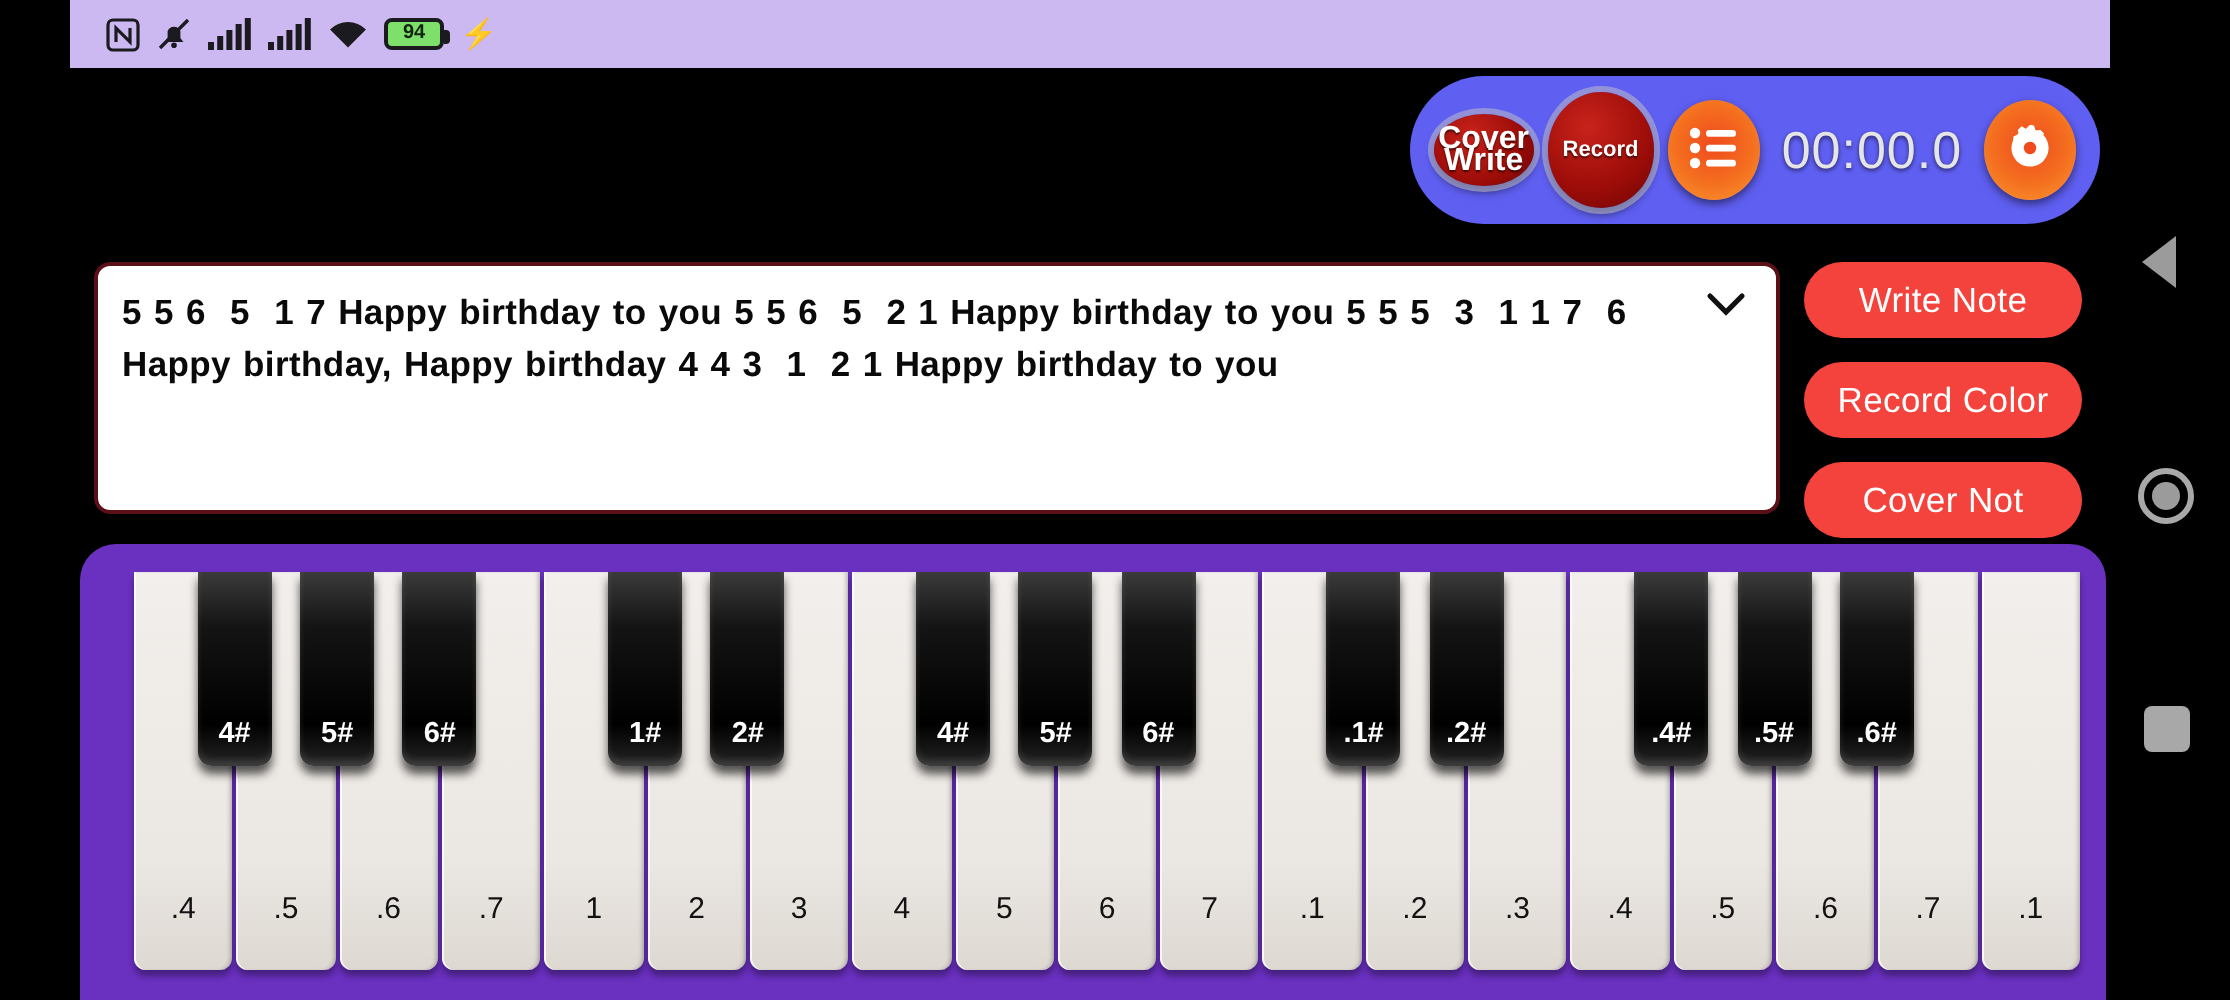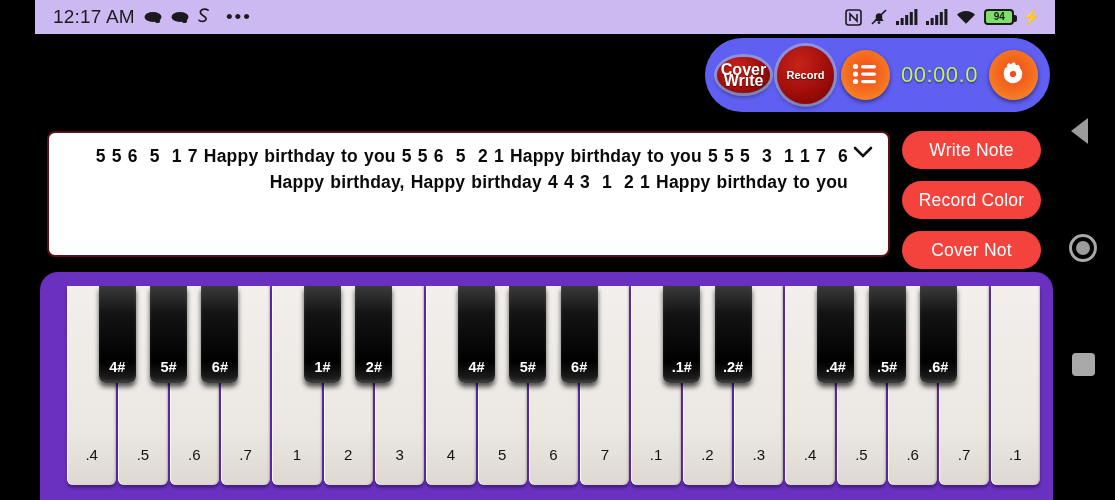--- a/index.html
+++ b/index.html
@@ -50,33 +50,33 @@
     text-shadow: 0 1px 1px rgba(0,0,0,.6);
   }
   .rbtn.wide { width: 58px; height: 58px; font-size: 11px; }
   .obtn {
     width: 50px; height: 50px; border-radius: 50%; border: none; cursor: pointer;
     background: radial-gradient(circle at 50% 45%, #f04a1e 0%, #f4701f 55%, #f99a32 100%);
     box-shadow: 0 2px 4px rgba(0,0,0,.5);
     display: flex; align-items: center; justify-content: center;
   }
   .timer {
-    color: #bef264; font-size: 22px; letter-spacing: .5px; margin: 0 4px;
+    color: #e5e5e5; font-size: 26px; letter-spacing: .5px; margin: 0 4px;
     text-shadow: 0 1px 2px rgba(0,0,0,.6); white-space: nowrap;
   }
 
   
   .notes {
     position: absolute; left: 47px; top: 131px; width: 843px; height: 126px;
     background: #fff; border: 2px solid #5b0f16; border-radius: 8px;
     padding: 10px 40px 8px 12px; overflow: hidden;
   }
   .notes-text {
     font-size: 17.5px; font-weight: bold; color: #0a0a0a; line-height: 26px;
-    letter-spacing: .2px; word-spacing: 1px; white-space: pre-wrap; text-align: right;
+    letter-spacing: .2px; word-spacing: 1px; white-space: pre-wrap;
   }
   .chev {
     position: absolute; right: 14px; top: 10px; width: 22px; height: 18px;
     display: flex; align-items: center; justify-content: center; cursor: pointer;
   }
 
   
   .sidebtns {
     position: absolute; left: 902px; top: 131px; width: 139px;
     display: flex; flex-direction: column; gap: 12px;
@@ -136,41 +136,20 @@
     position: absolute; bottom: 8px; left: 0; width: 100%; text-align: center;
     font-size: 14.5px; font-weight: bold; color: #fff;
   }
 </style>
 </head>
 <body>
 
 <div id="root">
 
   <div class="statusbar">
-    <div class="sb-left">
-      <span class="sb-clock">12:17 AM</span>
-      <span class="sb-ico">
-        <svg width="18" height="14" viewBox="0 0 18 14">
-            <ellipse cx="9" cy="7" rx="8.5" ry="5" fill="#1b1b1f"></ellipse>
-            <circle cx="13.5" cy="10.5" r="2.6" fill="#1b1b1f"></circle>
-          </svg>
-      </span>
-      <span class="sb-ico">
-        <svg width="18" height="14" viewBox="0 0 18 14">
-            <ellipse cx="9" cy="7" rx="8.5" ry="5" fill="#1b1b1f"></ellipse>
-            <circle cx="13.5" cy="10.5" r="2.6" fill="#1b1b1f"></circle>
-          </svg>
-      </span>
-      <span class="sb-ico">
-        <svg width="13" height="18" viewBox="0 0 13 18">
-            <path d="M10 2.2C8 .6 4.5 .8 3 2.6c-1.6 2 .3 3.9 2.3 5.2 2 1.3 3.6 2.5 2.4 4.2-1.3 1.8-4.6 1.9-6.6.3" stroke="#1b1b1f" stroke-width="1.7" fill="none" stroke-linecap="round"></path>
-          </svg>
-      </span>
-      <span class="dots">•••</span>
-    </div>
     <div class="sb-right">
       <span class="sb-ico">
         <svg width="17" height="17" viewBox="0 0 17 17">
             <rect x="1" y="1" width="15" height="15" rx="2.5" stroke="#1b1b1f" stroke-width="1.6" fill="none"></rect>
             <path d="M5 12V5l7 7V5" stroke="#1b1b1f" stroke-width="1.6" fill="none"></path>
           </svg>
       </span>
       <span class="sb-ico">
         <svg width="18" height="18" viewBox="0 0 18 18">
             <path d="M4.3 13h9.4l-1.5-2V7.6a3.4 3.4 0 0 0-6.4 0V11z" fill="#1b1b1f"></path>

